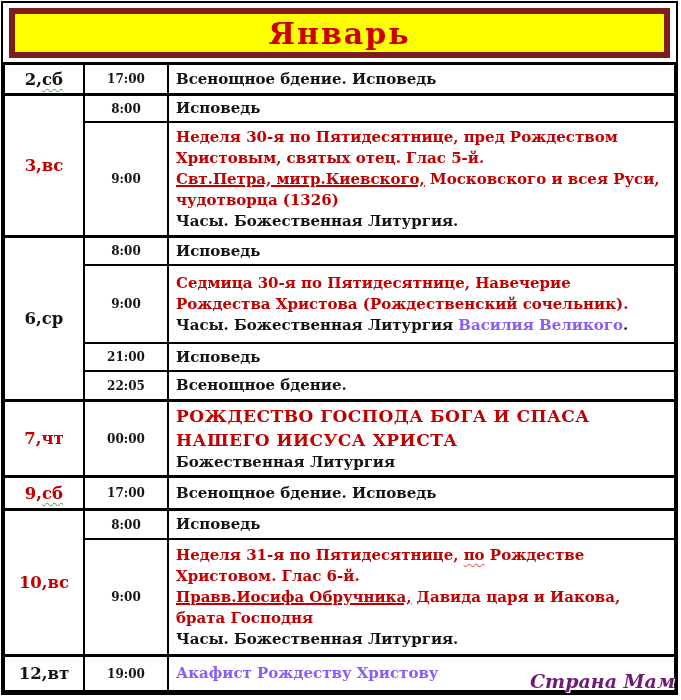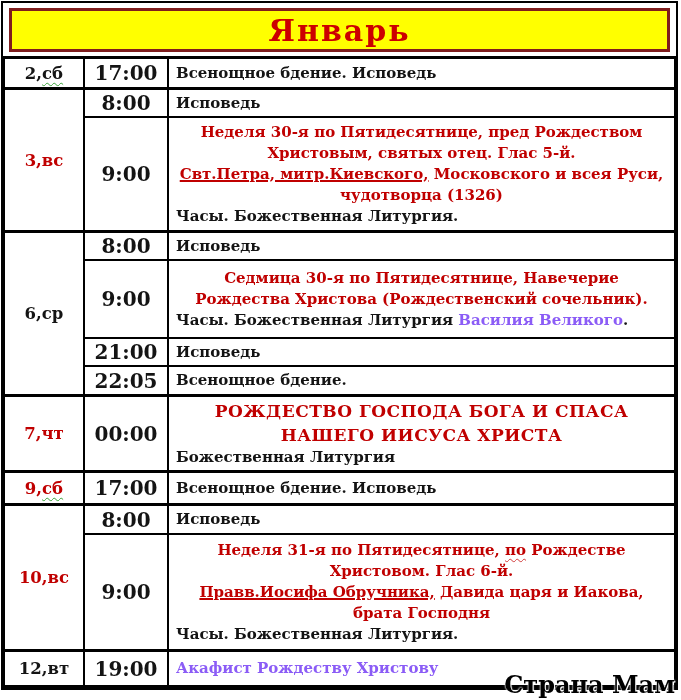--- a/index.html
+++ b/index.html
@@ -7,65 +7,65 @@
     width:681px;height:700px;overflow:hidden;position:relative;
     font-family:"DejaVu Serif","Liberation Serif",serif;
     -webkit-font-smoothing:antialiased;
   }
   .frame{
     position:absolute;left:1px;top:1px;width:673px;
     border:2px solid #000;background:#fff;
   }
   .month-box{
     margin:5px 6px 4px 6px;height:38px;
-    border:3px solid #7f1d1d;background:#ffff00;
+    border:6px solid #7f1d1d;background:#ffff00;
     display:flex;align-items:center;justify-content:center;
   }
   .month-title{
     font-size:30px;font-weight:bold;color:#cc0000;
     letter-spacing:2px;
   }
   table.schedule{
     width:100%;border-collapse:collapse;table-layout:fixed;
     border-top:2px solid #000;
   }
   td{border:2px solid #000;vertical-align:middle;}
   tr.group-start td{border-top-width:3px;}
   tr:last-child td{border-bottom-width:3px;}
   col.c-date{width:80px;}
   col.c-time{width:84px;}
   .date-cell{
     text-align:center;font-weight:bold;font-size:16.5px;padding:1px;
   }
   .time-cell{
-    text-align:center;font-weight:bold;font-size:20px;padding:1px;
+    text-align:center;font-weight:bold;font-size:12px;padding:1px;
   }
   .service-cell{padding:2px 7px;font-weight:bold;font-size:15px;}
   .line{line-height:21px;}
-  .line.center{text-align:center;}
+  .line.center{text-align:left;}
   .line.left{text-align:left;}
   .line.feast{font-size:17px;line-height:24px;letter-spacing:0.5px;}
   .seg.black{color:#141414;}
   .seg.red{color:#c00000;}
   .seg.purple{color:#8b5cf6;}
   .seg.u{text-decoration:underline;text-decoration-thickness:1.5px;}
   .seg.wavy-green{
     text-decoration:underline;text-decoration-style:wavy;
     text-decoration-color:#3aa13a;text-decoration-thickness:1px;
     text-underline-offset:3px;
   }
   .seg.wavy-red{
     text-decoration:underline;text-decoration-style:wavy;
     text-decoration-color:#d23b3b;text-decoration-thickness:1px;
     text-underline-offset:3px;
   }
   .watermark{
     position:absolute;right:6px;top:670px;
     font-family:"DejaVu Serif","Liberation Serif",serif;
-    font-weight:bold;font-size:24px;color:#000000;
+    font-style:italic;font-weight:bold;font-size:19px;color:#701a75;
     text-shadow:0 0 2px #fff,0 0 2px #fff,1px 1px 0 #fff;
   }
 </style>
 </head>
 <body>
 
 <div class="frame">
   <div class="month-box">
     <span class="month-title">Январь</span>
   </div>

